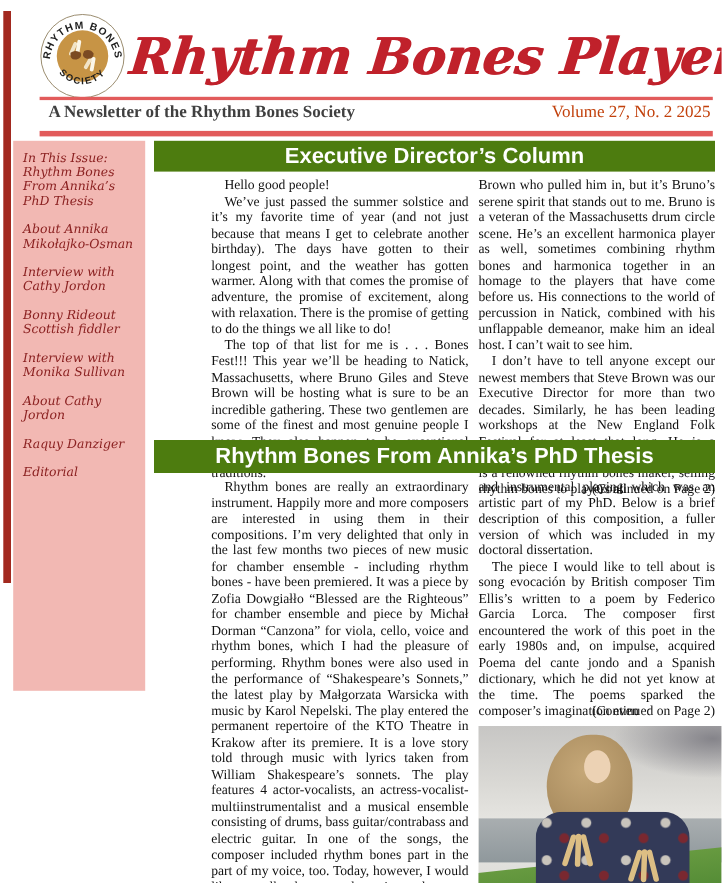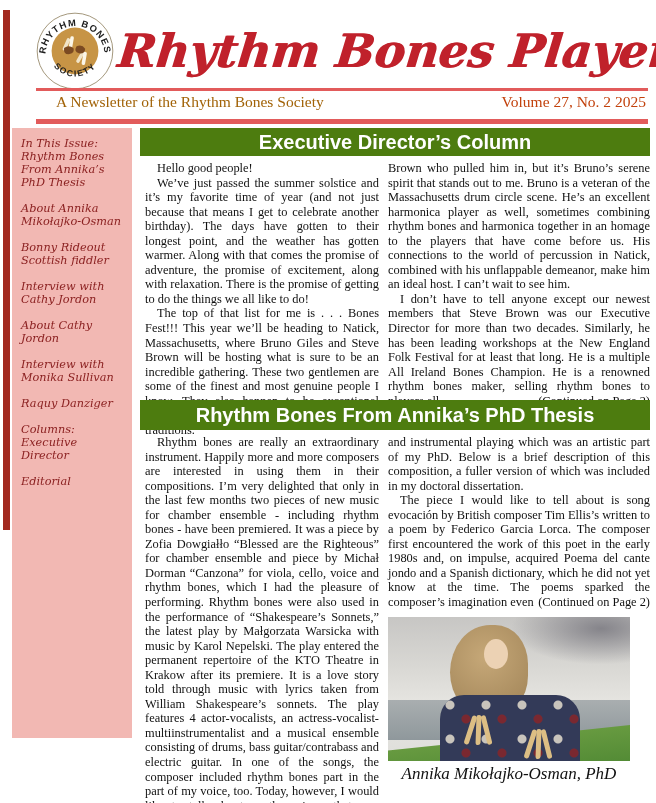--- a/index.html
+++ b/index.html
@@ -8,40 +8,40 @@
 
   
   .left-stripe{position:absolute;left:3px;top:10px;width:7px;height:520px;background:#a2291f;}
   .logo{position:absolute;left:36px;top:12px;width:78px;height:78px;}
   .masthead-title{position:absolute;left:118px;top:16px;width:534px;height:70px;
         text-align:center;font-family:"DejaVu Serif",serif;font-style:italic;font-weight:bold;
         font-size:46px;line-height:70px;color:#c0212b;transform:skewX(-6deg);
         text-shadow:1px 0 #c0212b;white-space:nowrap;}
   .rule-thin{position:absolute;left:36px;top:88px;width:612px;height:3px;background:#e25b5b;}
   .rule-thick{position:absolute;left:36px;top:119px;width:612px;height:5px;background:#e25b5b;}
-  .tagline{position:absolute;left:56px;top:93px;font-size:15.5px;font-weight:normal;color:#a16207;}
+  .tagline{position:absolute;left:44px;top:93px;font-size:15.5px;font-weight:bold;color:#404040;}
   .issue{position:absolute;right:10px;top:93px;font-size:15.5px;color:#c2410c;}
 
   
-  .sidebar{position:absolute;left:12px;top:128px;width:120px;height:610px;background:#f2b8b3;
+  .sidebar{position:absolute;left:12px;top:128px;width:120px;height:500px;background:#f2b8b3;
         box-sizing:border-box;padding:9px 6px 0 9px;color:#8b2121;
         font-family:"DejaVu Serif",serif;font-style:italic;font-size:11.3px;line-height:13px;}
   .toc-heading{margin:0 0 0 0;}
   .toc-item{margin:0 0 13px 0;}
   .toc-first{margin-bottom:13px;}
 
   
   .main{position:absolute;left:140px;top:128px;width:510px;height:675px;display:flex;flex-direction:column;}
   .section-bar{height:28px;background:#4d7c0f;color:#fff;text-align:center;
         font-family:"Liberation Sans",sans-serif;font-weight:bold;font-size:20px;line-height:28px;}
   .bar2{height:30px;line-height:30px;margin-top:0;}
   .section-body{display:flex;gap:9px;padding:5px 0 0 5px;box-sizing:border-box;}
   .body1{height:244px;}
   .body2{flex:1;}
-  .col-left{flex:0 0 234px;}
+  .col-left{flex:0 0 234px;margin-left:47px;}
   .col-right{flex:1;min-width:0;}
   .section-body p{margin:0;text-indent:12px;text-align:justify;
         font-size:12.4px;line-height:14.55px;}
   .section-body p.no-indent{text-indent:0;}
   .continued{text-align:right;font-size:12.4px;line-height:14.55px;margin-top:-14.55px;}
 
   
   .photo{position:relative;width:242px;height:144px;margin-top:7px;overflow:hidden;
         background:
           radial-gradient(ellipse 150px 60px at 88% 8%, #85848a 0%, rgba(133,132,138,0) 60%),
@@ -102,26 +102,25 @@
   <div class="tagline">A Newsletter of the Rhythm Bones Society</div>
   <div class="issue">Volume 27, No. 2  2025</div>
   <div class="rule-thick"></div>
 
   <div class="sidebar">
     <div class="toc-heading toc-first">
       <span>In This Issue:</span><br>
       <span>Rhythm Bones From Annika’s PhD Thesis</span>
     </div>
     <div class="toc-item">About Annika Mikołajko-Osman</div>
+    <div class="toc-item">Interview with Cathy Jordon</div>
     <div class="toc-item">Bonny Rideout Scottish fiddler</div>
-    <div class="toc-item">Interview with Cathy Jordon</div>
+    <div class="toc-item">Interview with Monika Sullivan</div>
     <div class="toc-item">About Cathy Jordon</div>
-    <div class="toc-item">Interview with Monika Sullivan</div>
     <div class="toc-item">Raquy Danziger</div>
-    <div class="toc-item">Columns: Executive Director</div>
     <div class="toc-item">Editorial</div>
   </div>
 
   <div class="main">
 
     <div class="section-bar">Executive Director’s Column</div>
 
     <div class="section-body body1">
       <div class="col-left">
         <p>Hello good people!</p>

